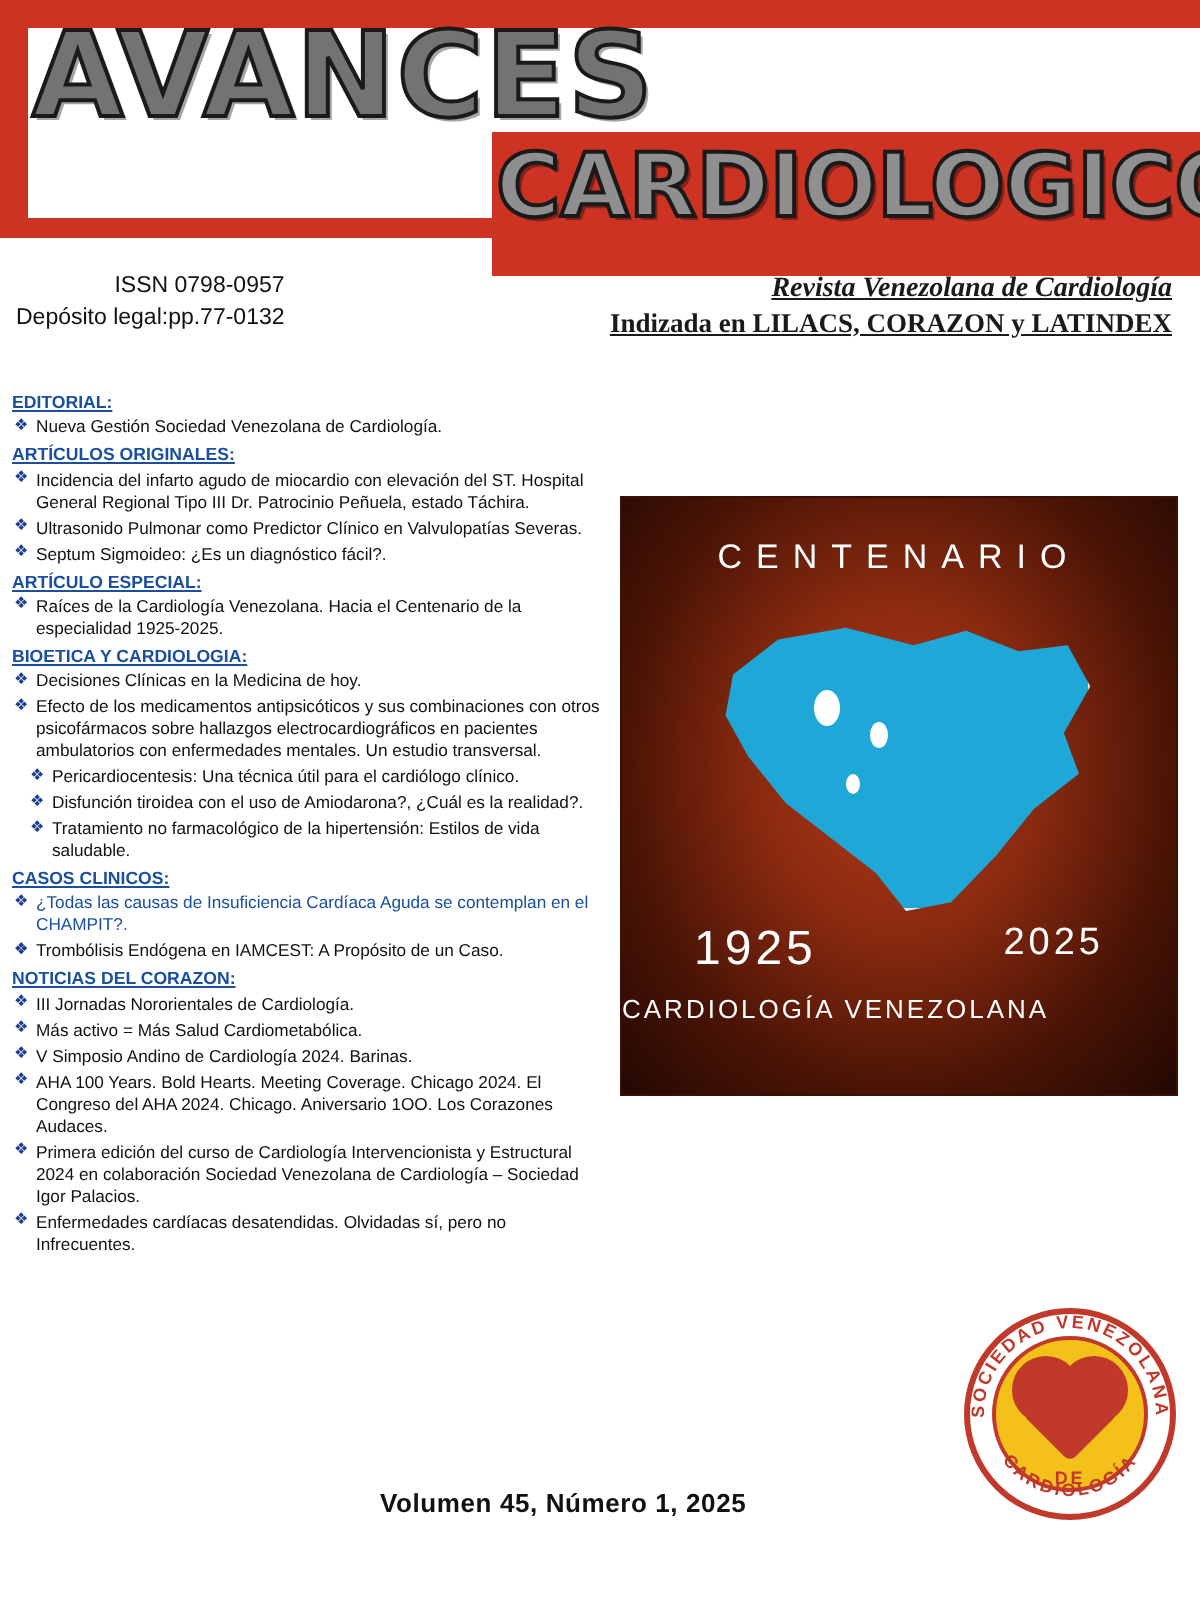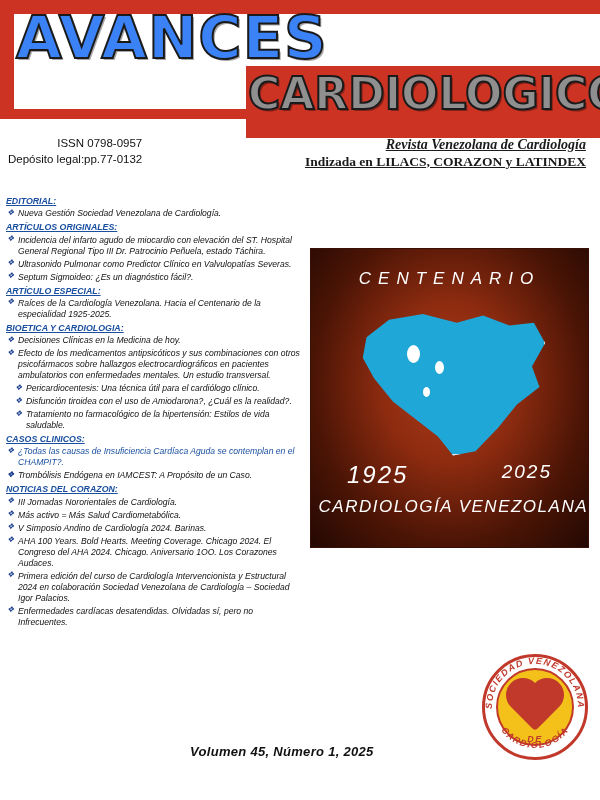--- a/index.html
+++ b/index.html
@@ -43,21 +43,21 @@
   }
 
   .word-avances {
     position: absolute;
     left: 16px;
     top: 8px;
     font-family: "DejaVu Sans", sans-serif;
     font-weight: bold;
     font-size: 59px;
     letter-spacing: 1px;
-    color: #3b82f6;
+    color: #737373;
     -webkit-text-stroke: 2px #1a1a1a;
     text-shadow: 2px 2px 0 rgba(0,0,0,0.35);
     line-height: 1;
     white-space: nowrap;
   }
   .word-cardiologicos {
     position: absolute;
     left: 248px;
     top: 72px;
     font-family: "DejaVu Sans", sans-serif;
@@ -102,21 +102,20 @@
     font-family: "Liberation Serif", serif;
   }
 
   
   .content {
     position: absolute;
     left: 0;
     top: 196px;
     width: 600px;
     height: 604px;
-    font-style: italic;
   }
 
   .toc {
     position: absolute;
     left: 6px;
     top: 0;
     width: 296px;
     font-size: 8.6px;
     color: #111;
     line-height: 1.28;
@@ -204,23 +203,23 @@
     top: 212px;
     color: #ffffff;
     font-size: 19px;
     letter-spacing: 2px;
   }
   .cover-art .cardio-ven {
     position: absolute;
     left: 0;
     top: 248px;
     width: 100%;
-    text-align: right;
+    text-align: left;
     color: #ffffff;
-    font-size: 17px;
+    font-size: 13px;
     letter-spacing: 1.5px;
   }
 
   
   .seal {
     position: absolute;
     left: 482px;
     top: 458px;
     width: 106px;
     height: 106px;

